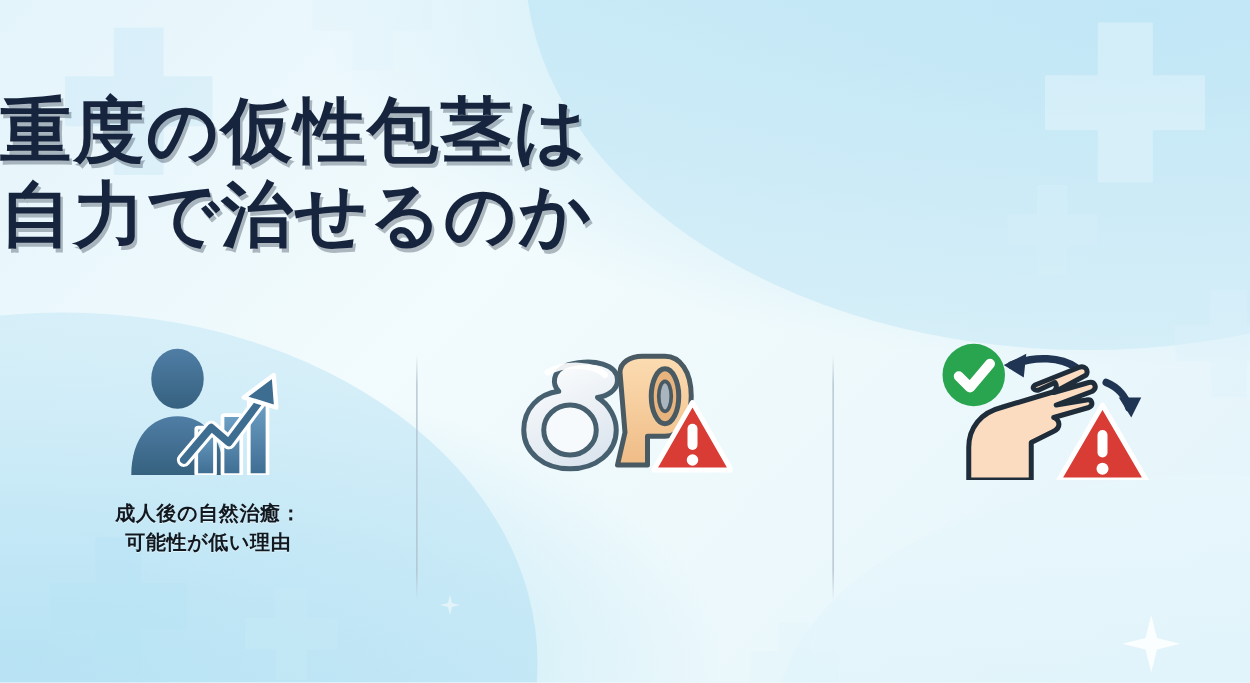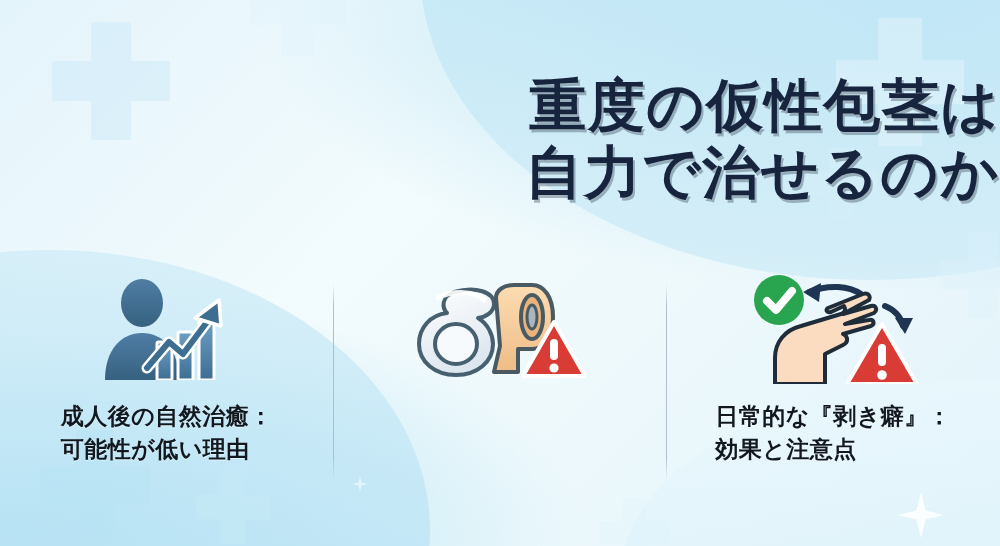--- a/index.html
+++ b/index.html
@@ -27,38 +27,38 @@
 
   .sparkle{position:absolute;}
   .sparkle span{
     display:block;width:100%;height:100%;background:#ffffff;
     clip-path:polygon(50% 0%,60% 40%,100% 50%,60% 60%,50% 100%,40% 60%,0% 50%,40% 40%);
     opacity:.85;
   }
 
   
   .title{
-    position:absolute;left:0;right:0;top:72px;text-align:right;
+    position:absolute;left:0;right:0;top:72px;text-align:left;
     color:#16243d;font-weight:900;font-size:57px;line-height:1.17;
     letter-spacing:1.5px;
     text-shadow:2px 3px 0 rgba(13,26,48,.30), 0 1px 0 rgba(255,255,255,.35);
     white-space:pre-line;
   }
 
   
   .columns{position:absolute;left:0;top:272px;width:1000px;display:flex;}
   .col{width:333.3px;position:relative;display:flex;flex-direction:column;align-items:center;}
   .divider{
     position:absolute;top:12px;width:1px;height:196px;
     background:linear-gradient(180deg,rgba(150,170,185,0) 0%,#aebecb 12%,#aebecb 88%,rgba(150,170,185,0) 100%);
   }
   .icon-box{height:112px;display:flex;align-items:center;justify-content:center;}
   .caption{
-    margin-top:16px;text-align:left;color:#111820;
-    font-weight:800;font-size:23px;line-height:1.42;letter-spacing:.5px;
+    margin-top:16px;text-align:center;color:#111820;
+    font-weight:800;font-size:16px;line-height:1.42;letter-spacing:.5px;
     white-space:pre-line;
     text-shadow:0 1px 0 rgba(255,255,255,.5);
   }
 </style>
 </head>
 <body>
 
 <div class="canvas">
 
   <div class="bg-layer">
@@ -192,18 +192,16 @@
                      C103 64 104 70 98 73 L80 82 L80 112 Z" fill="#fbdcc0" stroke="#1f2d3a" stroke-width="4" stroke-linejoin="round" stroke-linecap="round"></path>
           </g>
 
           <g>
             <path d="M137 52 L172 112 L102 112 Z" fill="#d93b35" stroke="#ffffff" stroke-width="4" stroke-linejoin="round"></path>
             <rect x="133" y="72" width="8" height="22" rx="4" fill="#ffffff"></rect>
             <circle cx="137" cy="103" r="4.8" fill="#ffffff"></circle>
           </g>
         </svg>
       </div>
-      <div class="caption">日常的な『剥き癖』：
-効果と注意点</div>
     </div>
 
   </div>
 </div>
 
 </body></html>

